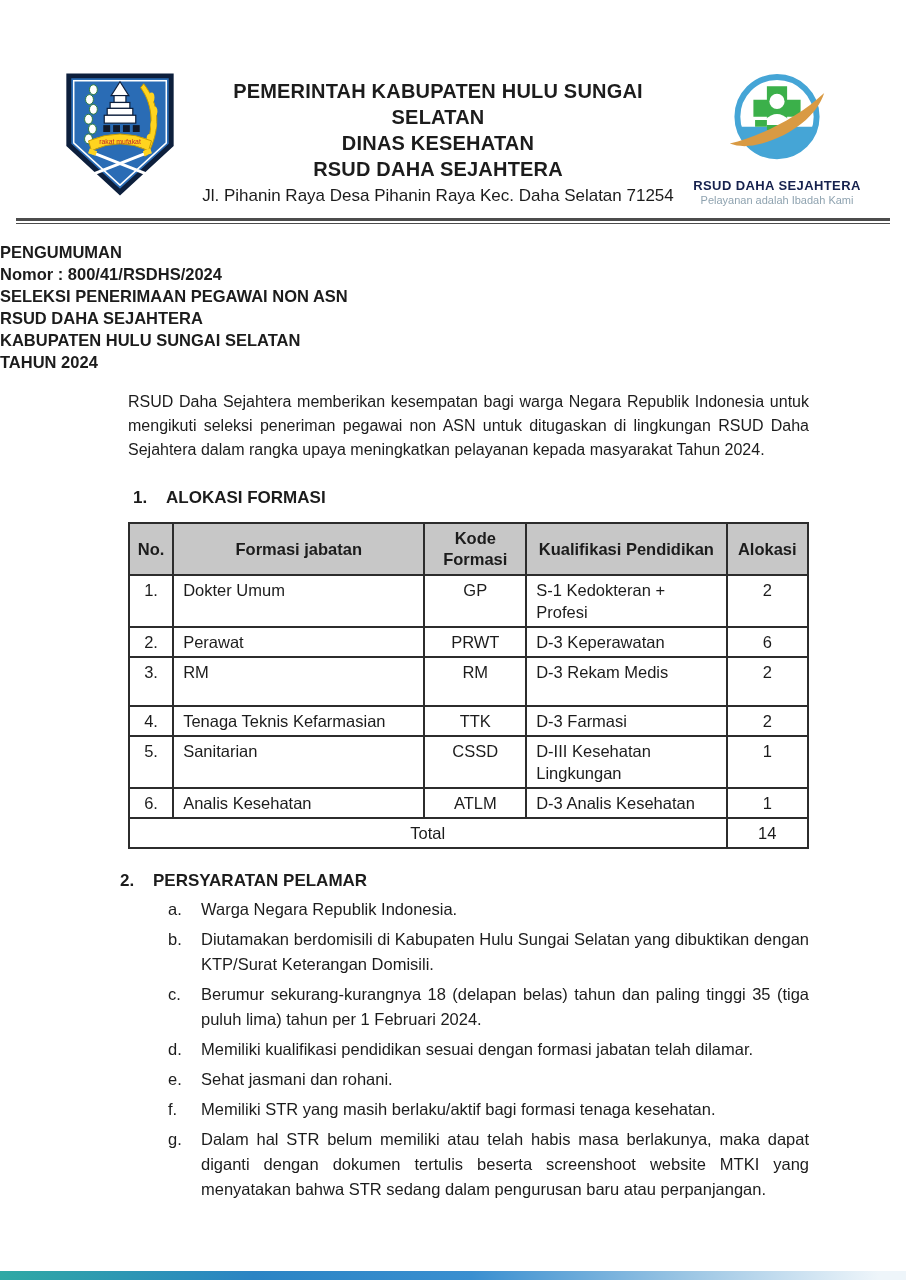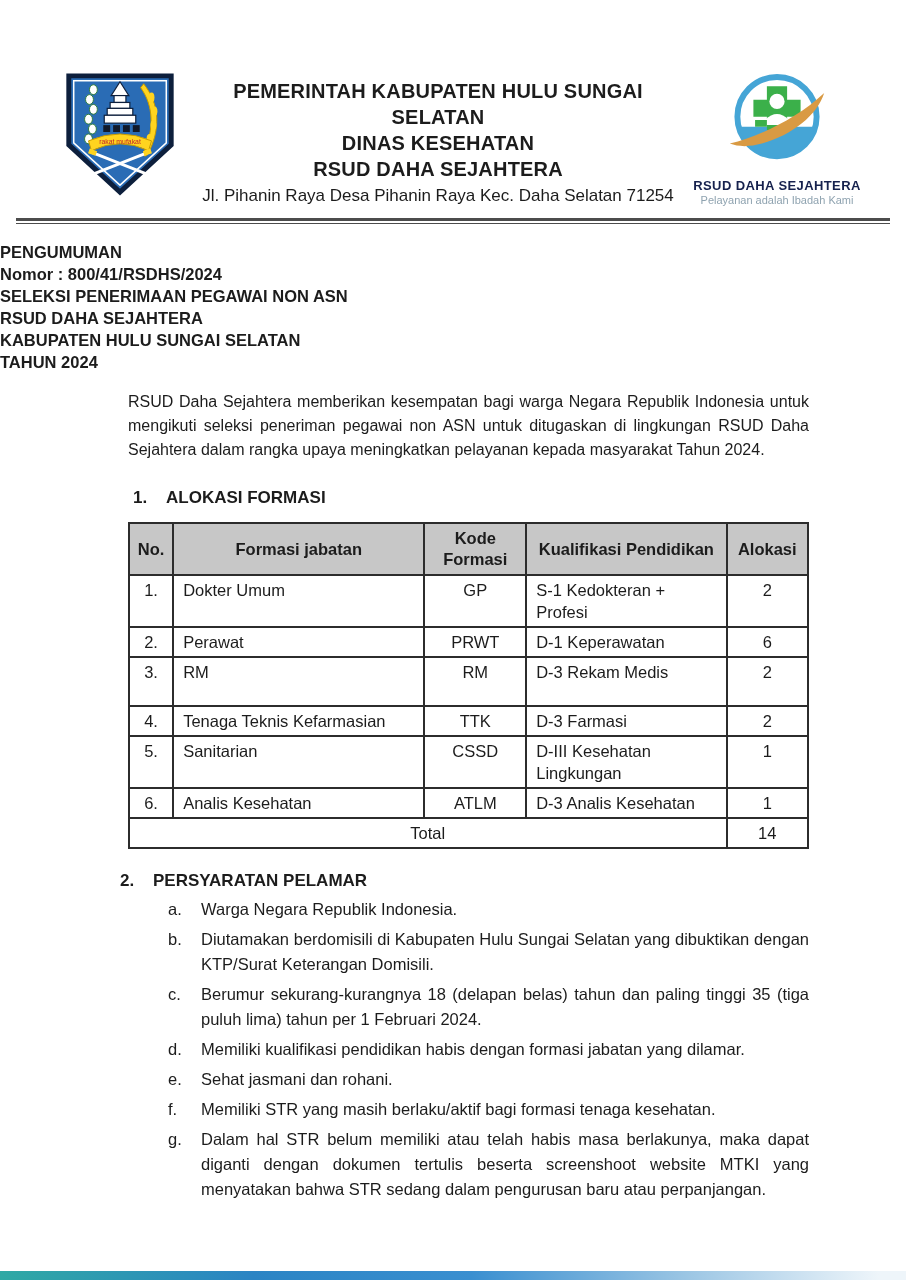--- a/index.html
+++ b/index.html
@@ -187,21 +187,21 @@
           <td class="tc">1.</td>
           <td>Dokter Umum</td>
           <td class="tc">GP</td>
           <td>S-1 Kedokteran + Profesi</td>
           <td class="tc">2</td>
         </tr>
         <tr class="r2">
           <td class="tc">2.</td>
           <td>Perawat</td>
           <td class="tc">PRWT</td>
-          <td>D-1 Keperawatan</td>
+          <td>D-3 Keperawatan</td>
           <td class="tc">6</td>
         </tr>
         <tr class="r3">
           <td class="tc">3.</td>
           <td>RM</td>
           <td class="tc">RM</td>
           <td>D-3 Rekam Medis</td>
           <td class="tc">2</td>
         </tr>
         <tr class="r4">
@@ -245,21 +245,21 @@
       <div class="req-item">
         <span class="req-letter">b.</span>
         <span class="req-text">Diutamakan berdomisili di Kabupaten Hulu Sungai Selatan yang dibuktikan dengan KTP/Surat Keterangan Domisili.</span>
       </div>
       <div class="req-item">
         <span class="req-letter">c.</span>
         <span class="req-text">Berumur sekurang-kurangnya 18 (delapan belas) tahun dan paling tinggi 35 (tiga puluh lima) tahun per 1 Februari 2024.</span>
       </div>
       <div class="req-item">
         <span class="req-letter">d.</span>
-        <span class="req-text">Memiliki kualifikasi pendidikan habis dengan formasi jabatan yang dilamar.</span>
+        <span class="req-text">Memiliki kualifikasi pendidikan sesuai dengan formasi jabatan telah dilamar.</span>
       </div>
       <div class="req-item">
         <span class="req-letter">e.</span>
         <span class="req-text">Sehat jasmani dan rohani.</span>
       </div>
       <div class="req-item">
         <span class="req-letter">f.</span>
         <span class="req-text">Memiliki STR yang masih berlaku/aktif bagi formasi tenaga kesehatan.</span>
       </div>
       <div class="req-item">

